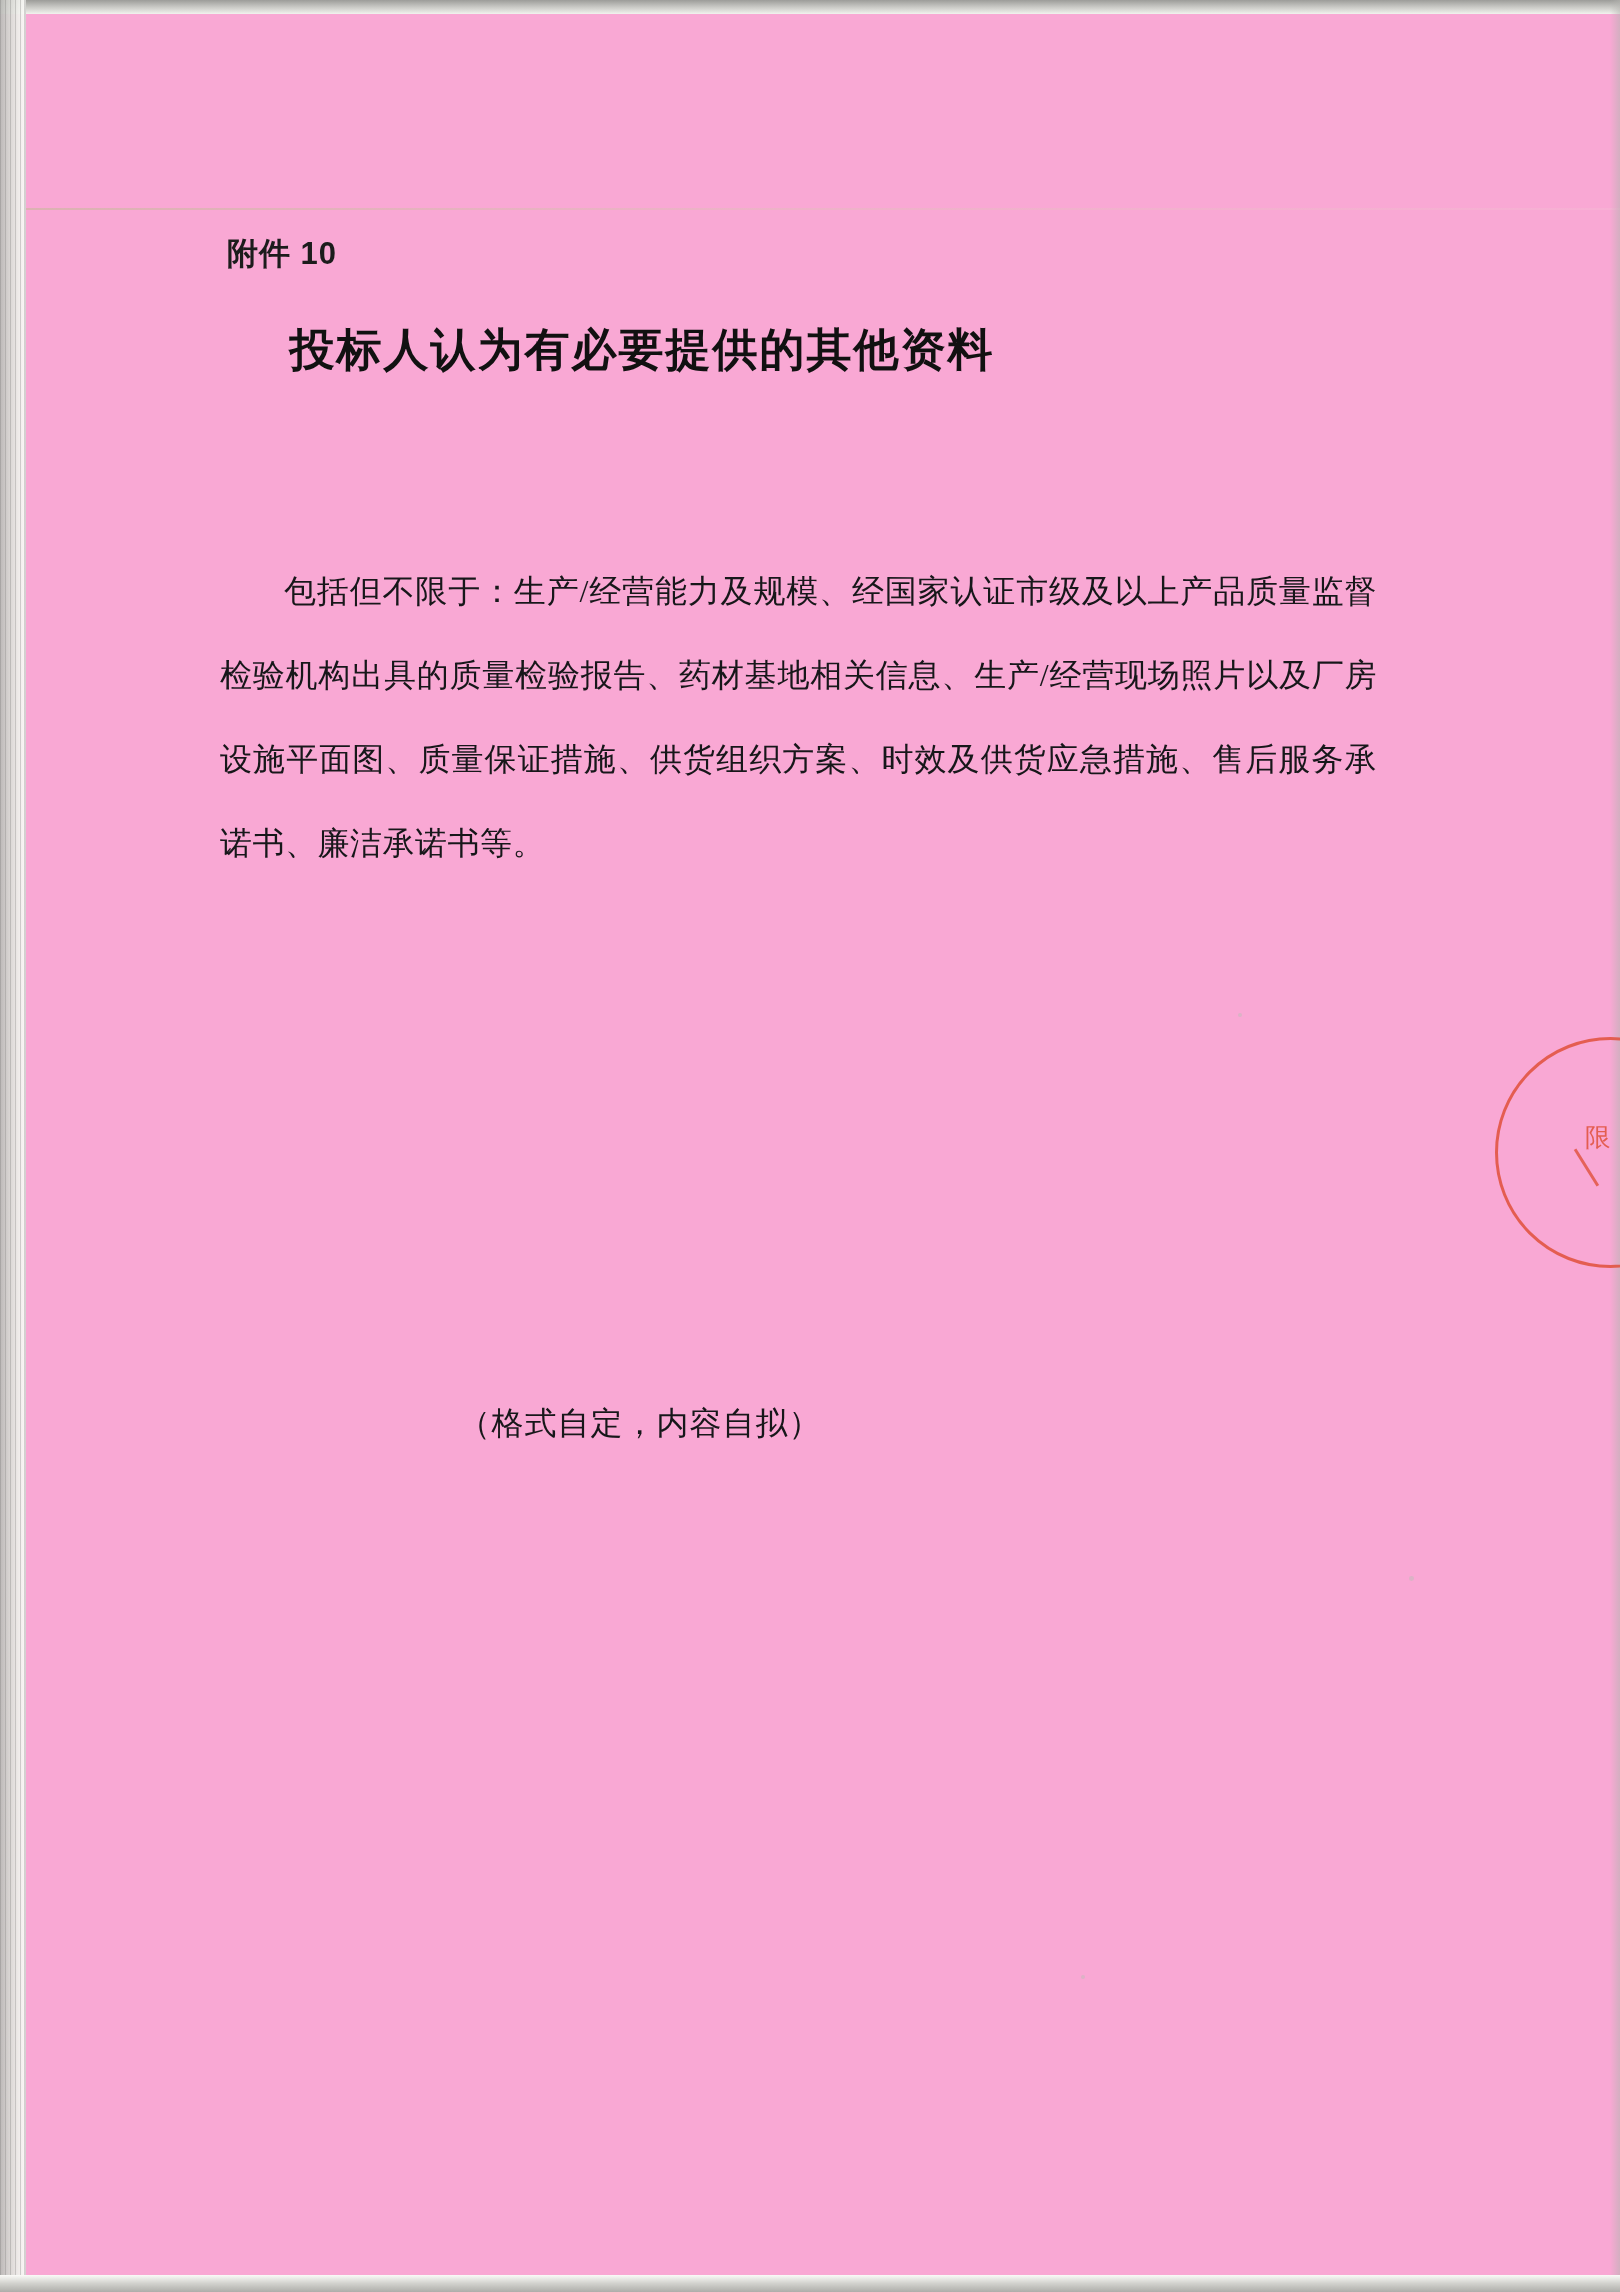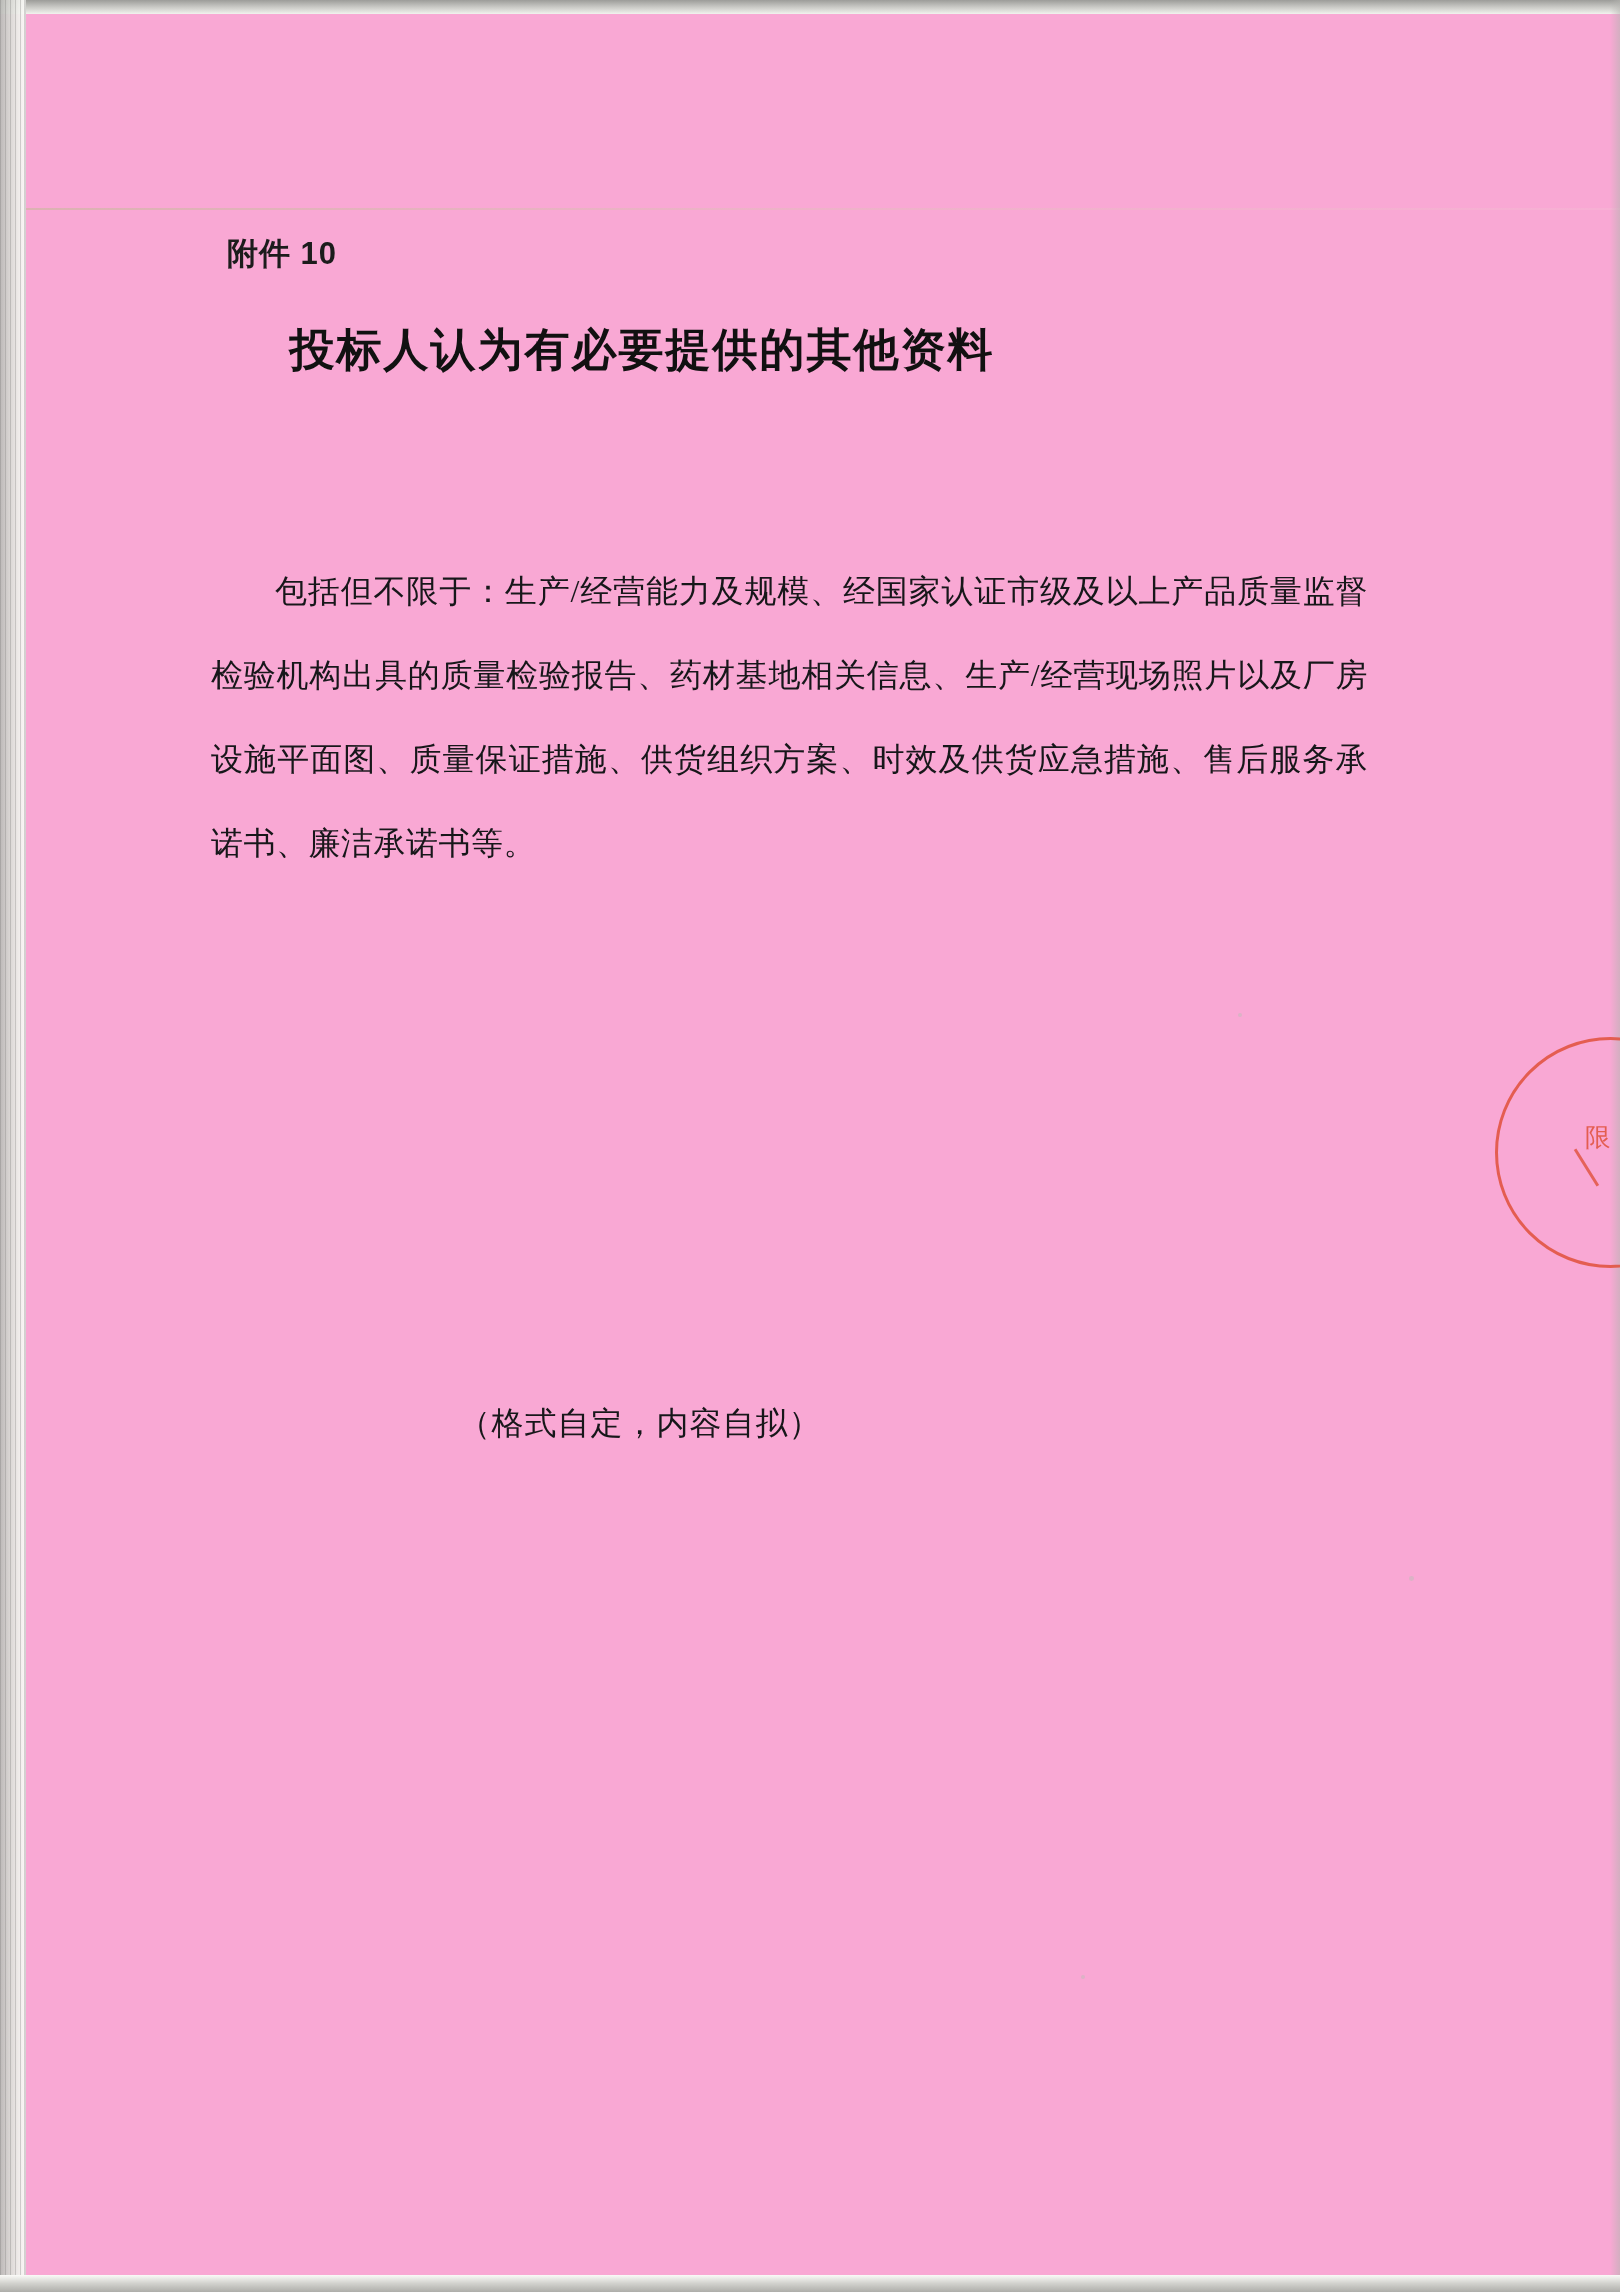--- a/index.html
+++ b/index.html
@@ -100,21 +100,21 @@
     text-align: center;
     font-family: "Liberation Sans", "DejaVu Sans", sans-serif;
     font-weight: bold;
     font-size: 45px;
     letter-spacing: 2px;
     color: #111111;
   }
 
   .body-block {
     position: absolute;
-    left: 211px;
+    left: 220px;
     top: 549px;
     width: 1157px;
     font-size: 32px;
     line-height: 84px;
     color: #17171a;
     text-align: justify;
     text-justify: inter-ideograph;
     letter-spacing: 0.5px;
   }
   .body-block p {

